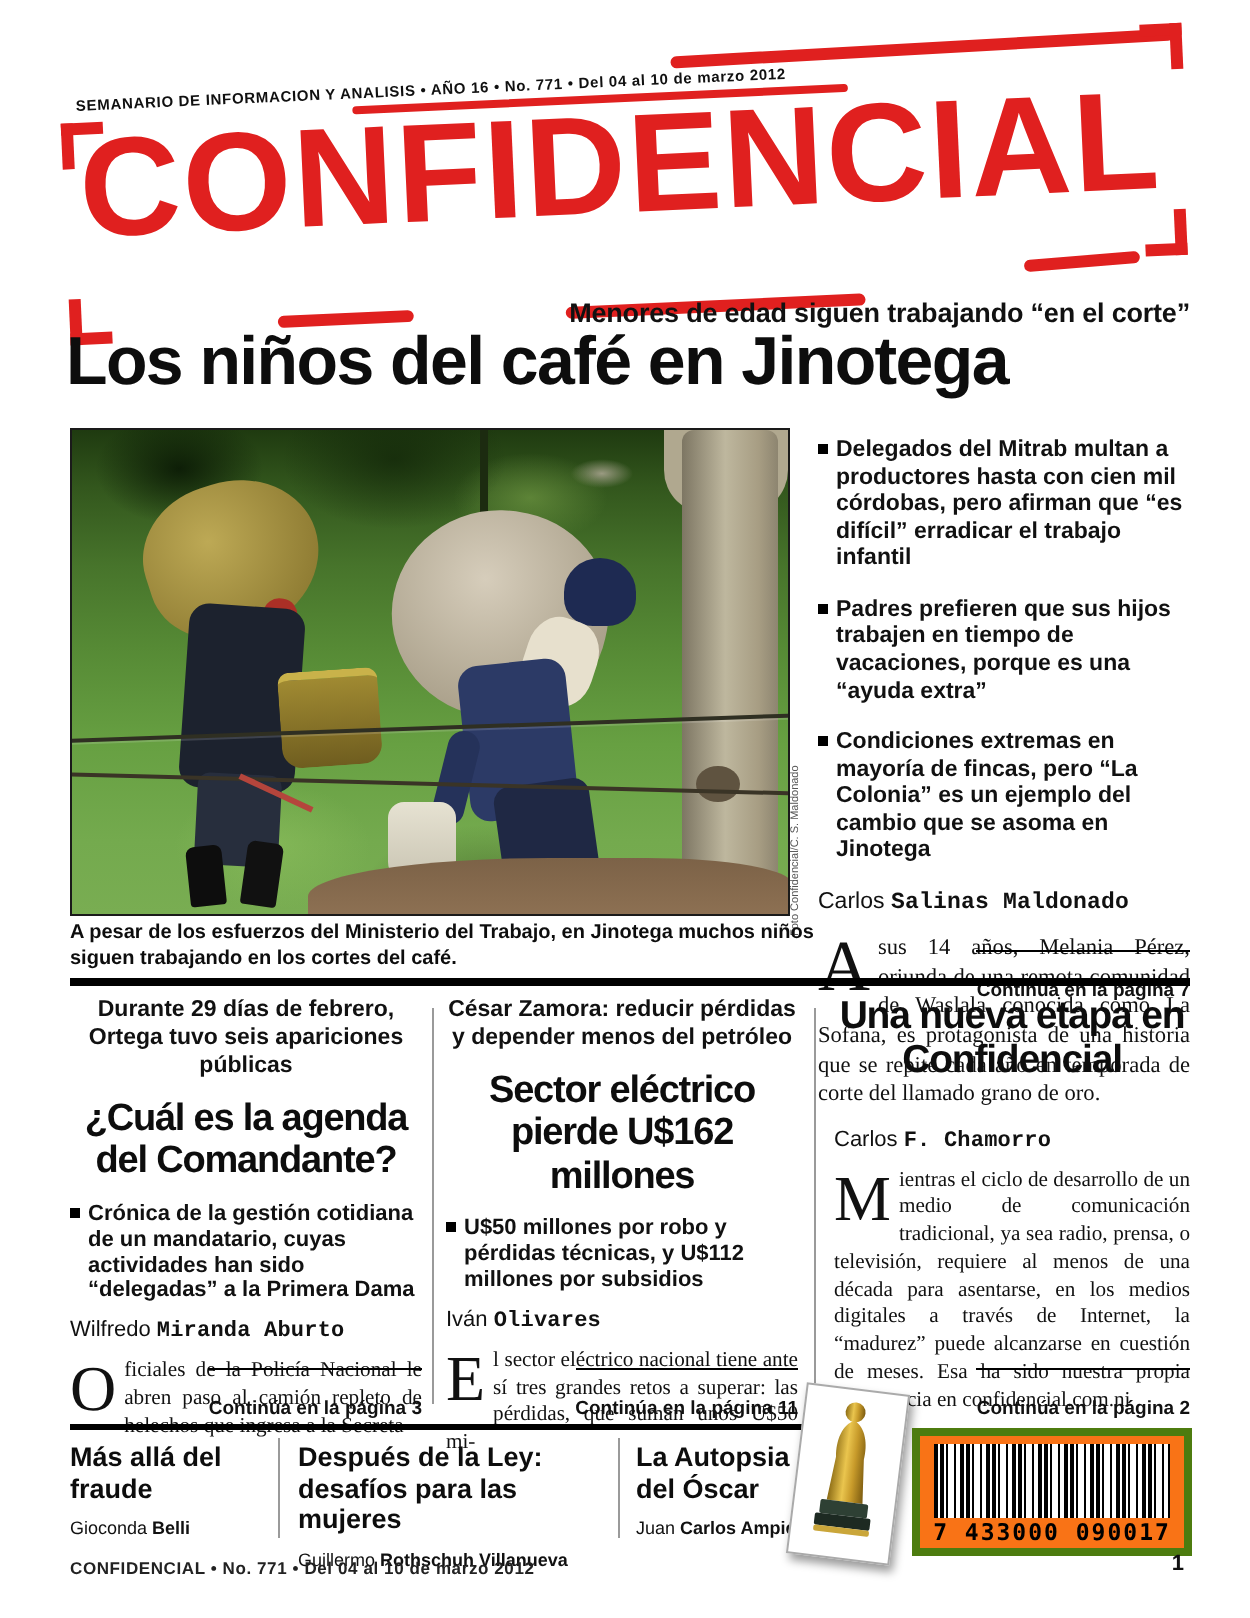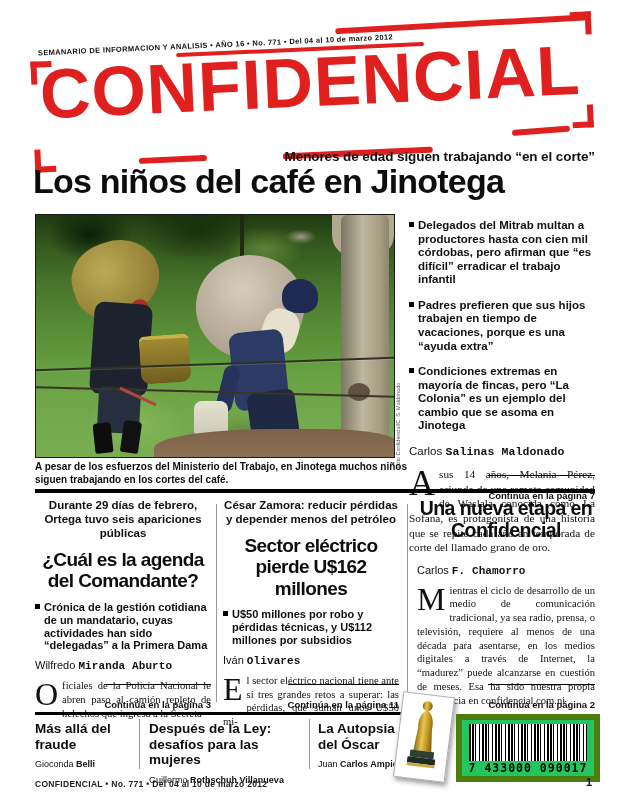--- a/index.html
+++ b/index.html
@@ -105,21 +105,21 @@
   .t2{left:149px;width:156px;}
   .t3{left:318px;width:88px;}
   .t-title{font-size:13.5px;font-weight:bold;line-height:1.15;color:#0d0d0d;}
   .t-byline{margin-top:7px;font-size:9px;}
   .tdiv{position:absolute;top:719px;height:50px;width:1px;background:#9a9a9a;}
   .td1{left:139px;}.td2{left:309px;}
 
   .oscar{position:absolute;left:398px;top:694px;width:50px;height:84px;background:#fff;border:1px solid #aaa;
          box-shadow:2px 3px 5px rgba(0,0,0,.4);transform:rotate(7deg);display:flex;align-items:center;justify-content:center;}
 
-  .barcode{position:absolute;left:456px;top:714px;width:132px;height:56px;background:#22c55e;border:6px solid #4d7c0f;}
+  .barcode{position:absolute;left:456px;top:714px;width:132px;height:56px;background:#f97316;border:4px solid #4d7c0f;}
   .bars{position:absolute;left:7px;right:7px;top:4px;bottom:15px;
         background:repeating-linear-gradient(90deg,#000 0 2px,#fff 2px 3px,#000 3px 5px,#fff 5px 6px,#000 6px 7px,#fff 7px 10px,#000 10px 11px,#fff 11px 13px);}
   .digits{position:absolute;left:0;right:0;bottom:1px;text-align:center;font-family:"DejaVu Sans Mono",monospace;
           font-size:11.5px;font-weight:bold;letter-spacing:1px;color:#000;}
 
   .pagenum{position:absolute;right:33px;top:776px;font-size:11px;font-weight:bold;}
   .footer{position:absolute;left:35px;top:779px;font-size:8.5px;font-weight:bold;letter-spacing:.3px;color:#222;}
 </style>
 </head>
 <body>

